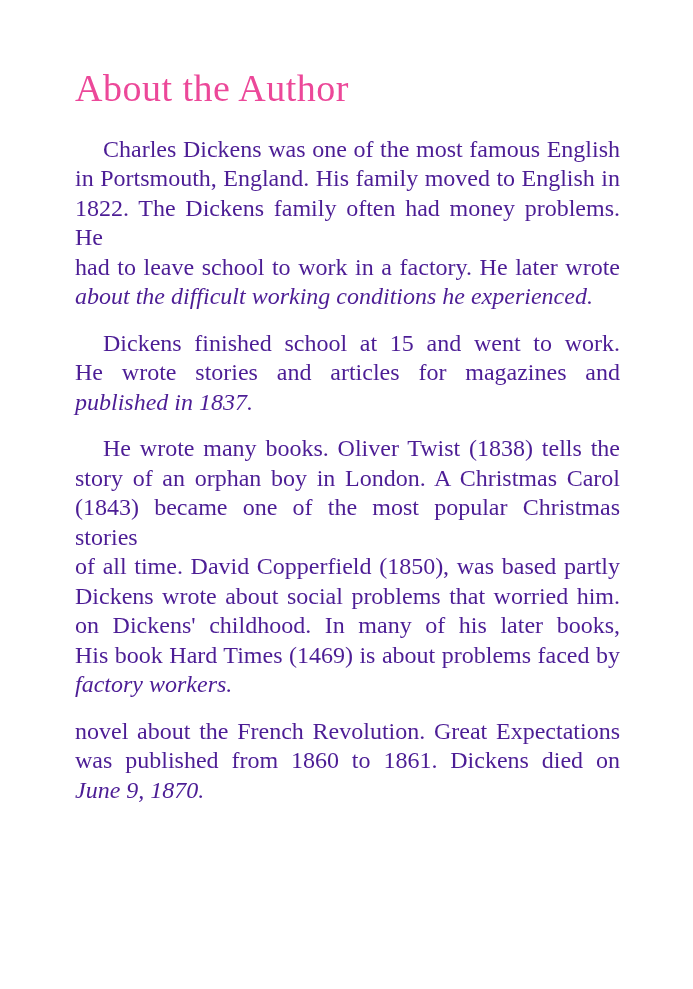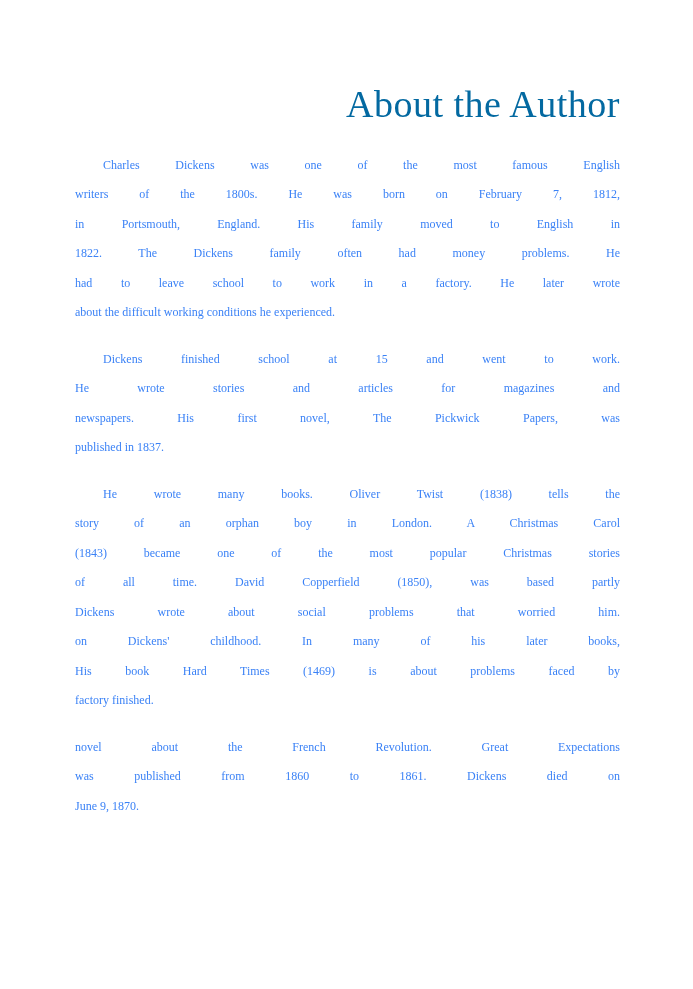--- a/index.html
+++ b/index.html
@@ -14,71 +14,68 @@
     overflow: hidden;
   }
   .content {
     padding: 66px 73px 0 75px;
   }
   .title {
     font-family: "Liberation Serif", "DejaVu Serif", serif;
     font-weight: 400;
     font-size: 38px;
     line-height: 1.2;
-    text-align: right;
+    text-align: left;
     letter-spacing: 0.5px;
-    color: #0369a1;
+    color: #ec4899;
     margin-bottom: 23px;
-    margin-top: 16px;
   }
   .para {
-    font-size: 12px;
+    font-size: 24px;
     line-height: 29.5px;
     margin-bottom: 17px;
-    color: #3b82f6;
+    color: #4c1d95;
   }
   .line {
     display: block;
     text-align: justify;
     text-align-last: justify;
     white-space: normal;
   }
   .line.first { text-indent: 28px; }
-  .line.last { text-align-last: left; }
+  .line.last { text-align-last: left; font-style: italic; }
 </style>
 </head>
 <body>
 
 <div class="page">
   <div class="content">
     <h1 class="title">About the Author</h1>
     <div>
         <p class="para">
           <span class="line first">Charles Dickens was one of the most famous English</span>
-          <span class="line">writers of the 1800s. He was born on February 7, 1812,</span>
           <span class="line">in Portsmouth, England. His family moved to English in</span>
           <span class="line">1822. The Dickens family often had money problems. He</span>
           <span class="line">had to leave school to work in a factory. He later wrote</span>
           <span class="line last">about the difficult working conditions he experienced.</span>
         </p>
         <p class="para">
           <span class="line first">Dickens finished school at 15 and went to work.</span>
           <span class="line">He wrote stories and articles for magazines and</span>
-          <span class="line">newspapers. His first novel, The Pickwick Papers, was</span>
           <span class="line last">published in 1837.</span>
         </p>
         <p class="para">
           <span class="line first">He wrote many books. Oliver Twist (1838) tells the</span>
           <span class="line">story of an orphan boy in London. A Christmas Carol</span>
           <span class="line">(1843) became one of the most popular Christmas stories</span>
           <span class="line">of all time. David Copperfield (1850), was based partly</span>
           <span class="line">Dickens wrote about social problems that worried him.</span>
           <span class="line">on Dickens' childhood. In many of his later books,</span>
           <span class="line">His book Hard Times (1469) is about problems faced by</span>
-          <span class="line last">factory finished.</span>
+          <span class="line last">factory workers.</span>
         </p>
         <p class="para">
           <span class="line">novel about the French Revolution. Great Expectations</span>
           <span class="line">was published from 1860 to 1861. Dickens died on</span>
           <span class="line last">June 9, 1870.</span>
         </p>
       </div>
   </div>
 </div>
 

